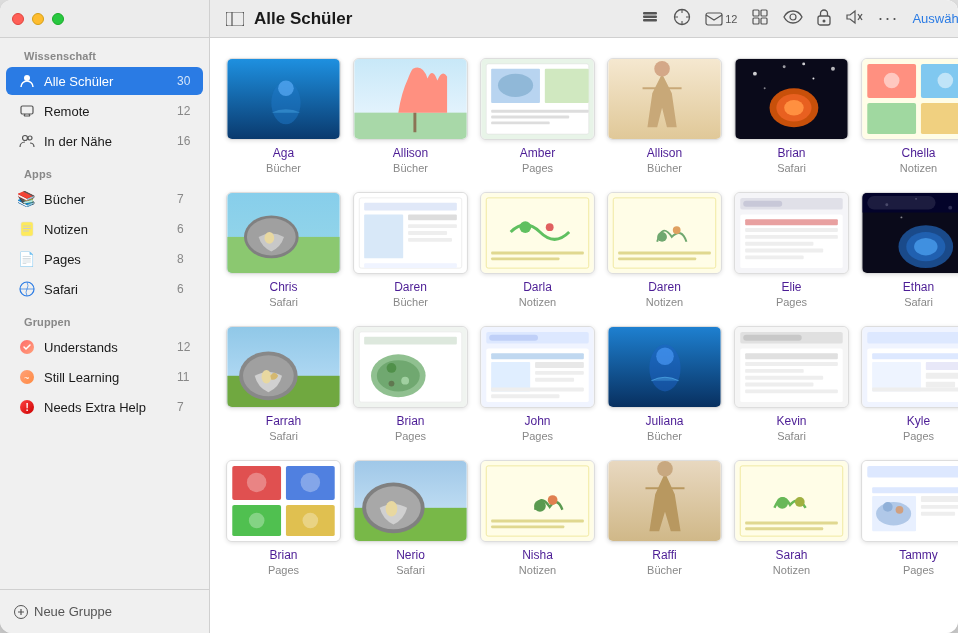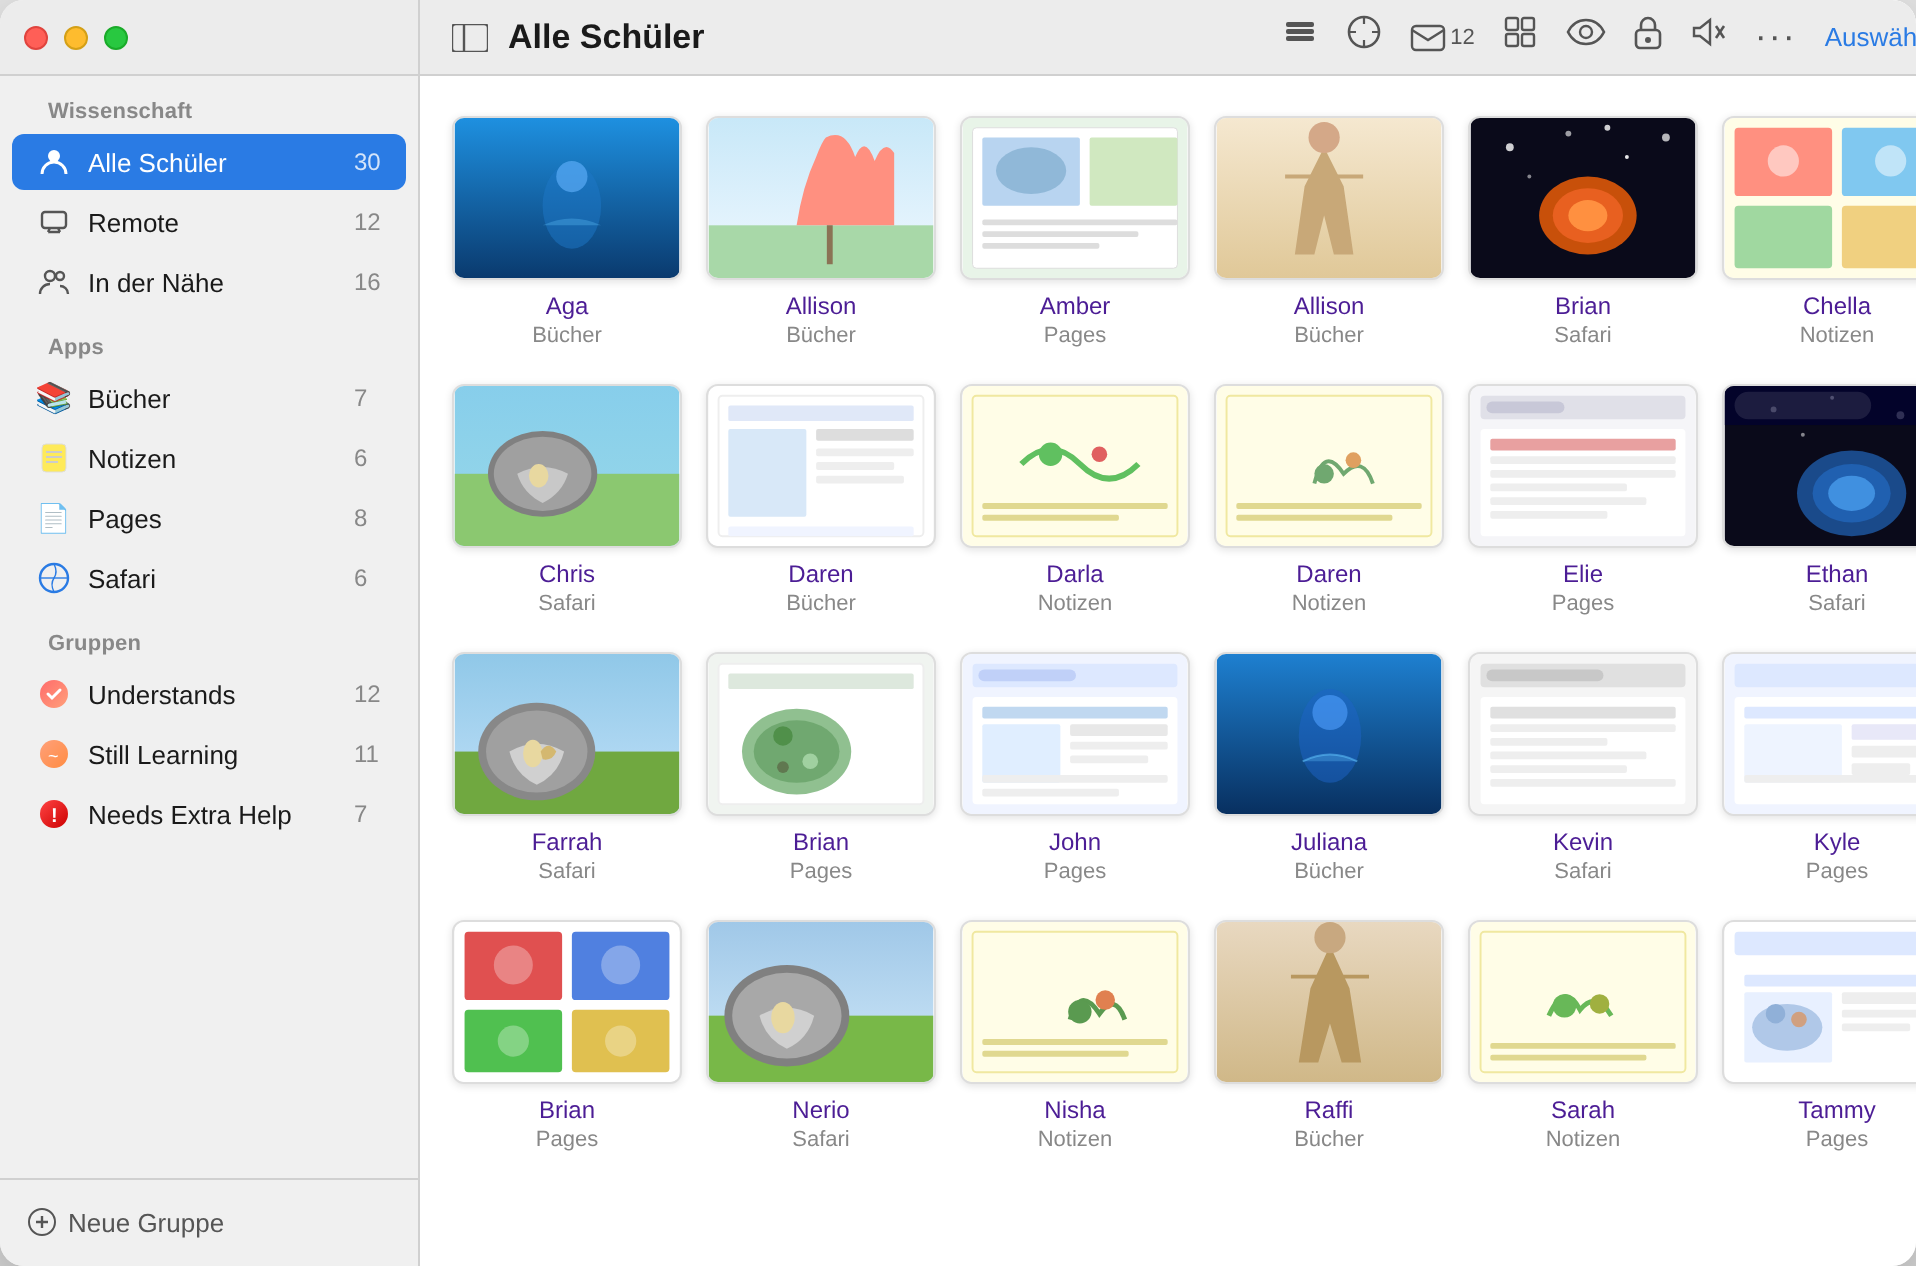--- a/index.html
+++ b/index.html
@@ -101,20 +101,21 @@
     }
     .sidebar-item.active .item-count { color: rgba(255,255,255,0.8); }
     
     .sidebar-bottom {
       margin-top: auto;
       padding: 10px 6px;
       border-top: 1px solid #d0d0d0;
     }
     .neue-gruppe {
       display: flex;
+      align-items: center;
       gap: 6px;
       font-size: 13px;
       color: #555;
       padding: 4px 8px;
       cursor: pointer;
     }
     
     .students-grid {
       flex: 1;
       overflow-y: auto;

